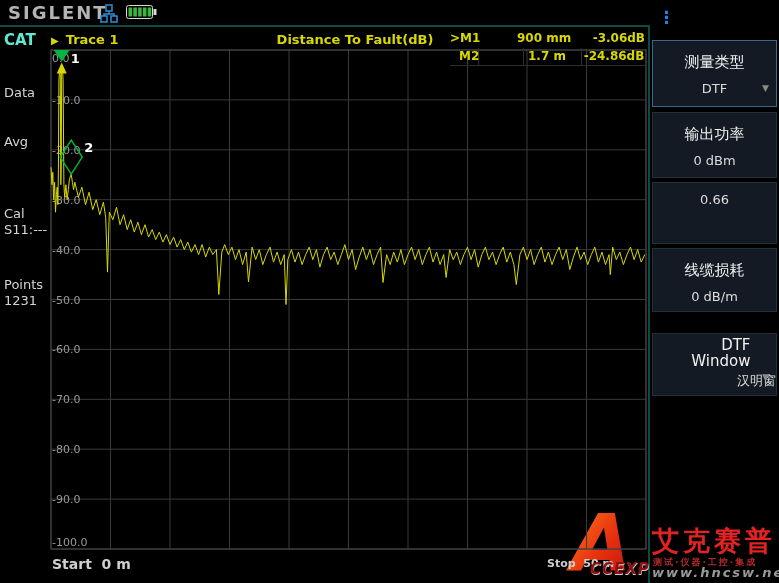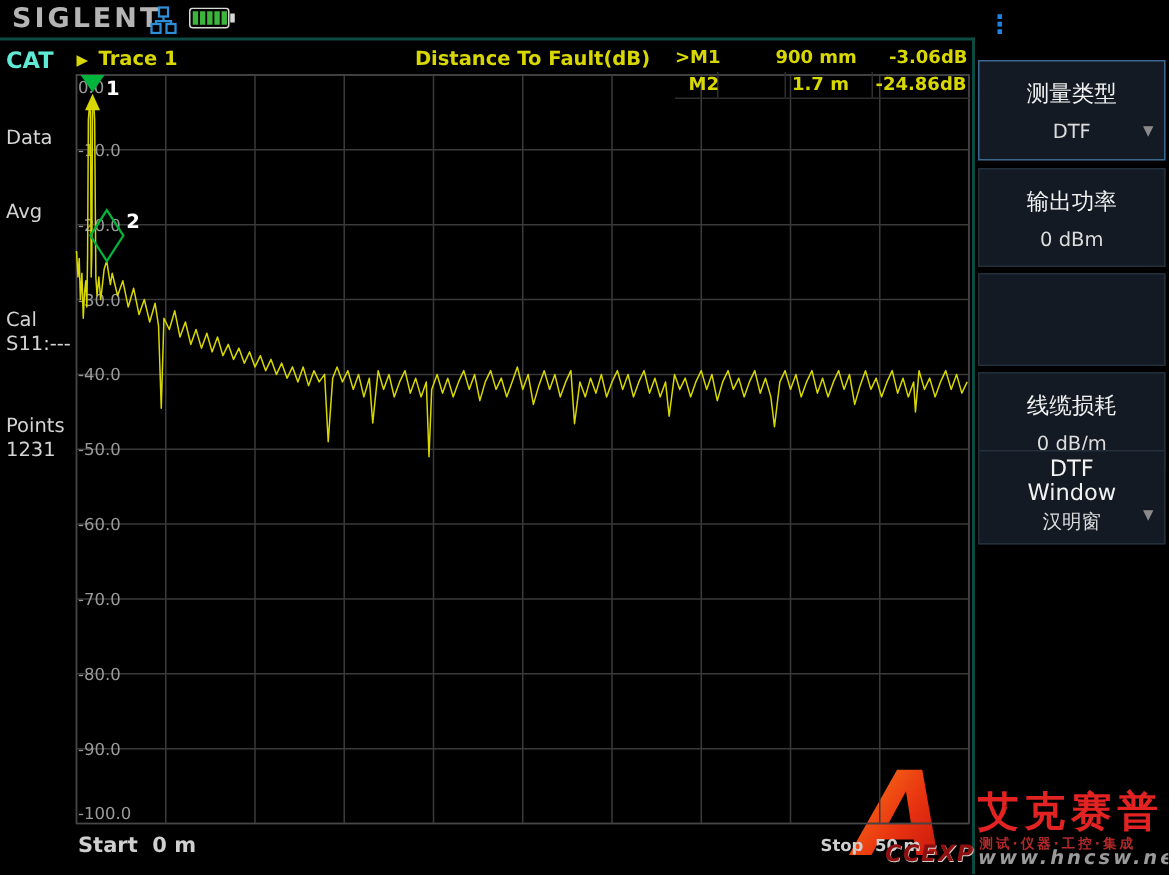--- a/index.html
+++ b/index.html
@@ -37,21 +37,21 @@
   
   #menu-header{left:652px;top:0;width:127px;height:38px;}
   #menu-dots{position:absolute;left:6px;top:7px;color:#1e82e8;font-size:17px;font-weight:bold;}
   #menu-title{position:absolute;left:0;top:10px;width:127px;text-align:center;color:#ececec;font-size:15px;font-weight:bold;}
   .menu-box{position:absolute;left:652px;width:125px;background:#131a23;border:1px solid #232f3b;
             box-sizing:border-box;text-align:center;cursor:pointer;}
   #mb0{top:40px;height:67px;border-color:#3c6890;}
   #mb1{top:112px;height:66px;}
   #mb2{top:182px;height:62px;}
   #mb3{top:248px;height:64px;}
-  #mb4{top:300px;height:63px;}
+  #mb4{top:333px;height:63px;text-align:right;}
   .m-label{margin-top:12px;font-size:15px;color:#f2f2f2;}
   .m-value{margin-top:9px;font-size:13px;color:#dcdcdc;}
   #mb4 .m-label{margin-top:3px;width:72px;margin-left:auto;margin-right:auto;line-height:16px;}
   #mb4 .m-value{margin-top:3px;}
   .m-arrow{position:absolute;right:7px;bottom:13px;font-size:9px;color:#8a8a8a;}
   
   #wm{z-index:6;}
   #wm-logo{left:553px;top:500px;}
   #wm-ccexp{left:590px;top:560px;font-size:15px;font-weight:bold;font-style:italic;color:#8d0f0f;
             letter-spacing:1px;text-shadow:0.5px 0.5px 0 #cfcfcf;z-index:7;}
@@ -160,20 +160,21 @@
   <div class="menu-box" id="mb0">
     <div class="m-label">测量类型</div>
     <div class="m-value">DTF</div>
     <span class="m-arrow">▼</span>
   </div>
   <div class="menu-box" id="mb1">
     <div class="m-label">输出功率</div>
     <div class="m-value">0 dBm</div>
   </div>
   <div class="menu-box" id="mb2">
+    <div class="m-value">0.66</div>
   </div>
   <div class="menu-box" id="mb3">
     <div class="m-label">线缆损耗</div>
     <div class="m-value">0 dB/m</div>
   </div>
   <div class="menu-box" id="mb4">
     <div class="m-label">DTF Window</div>
     <div class="m-value">汉明窗</div>
     <span class="m-arrow">▼</span>
   </div>

